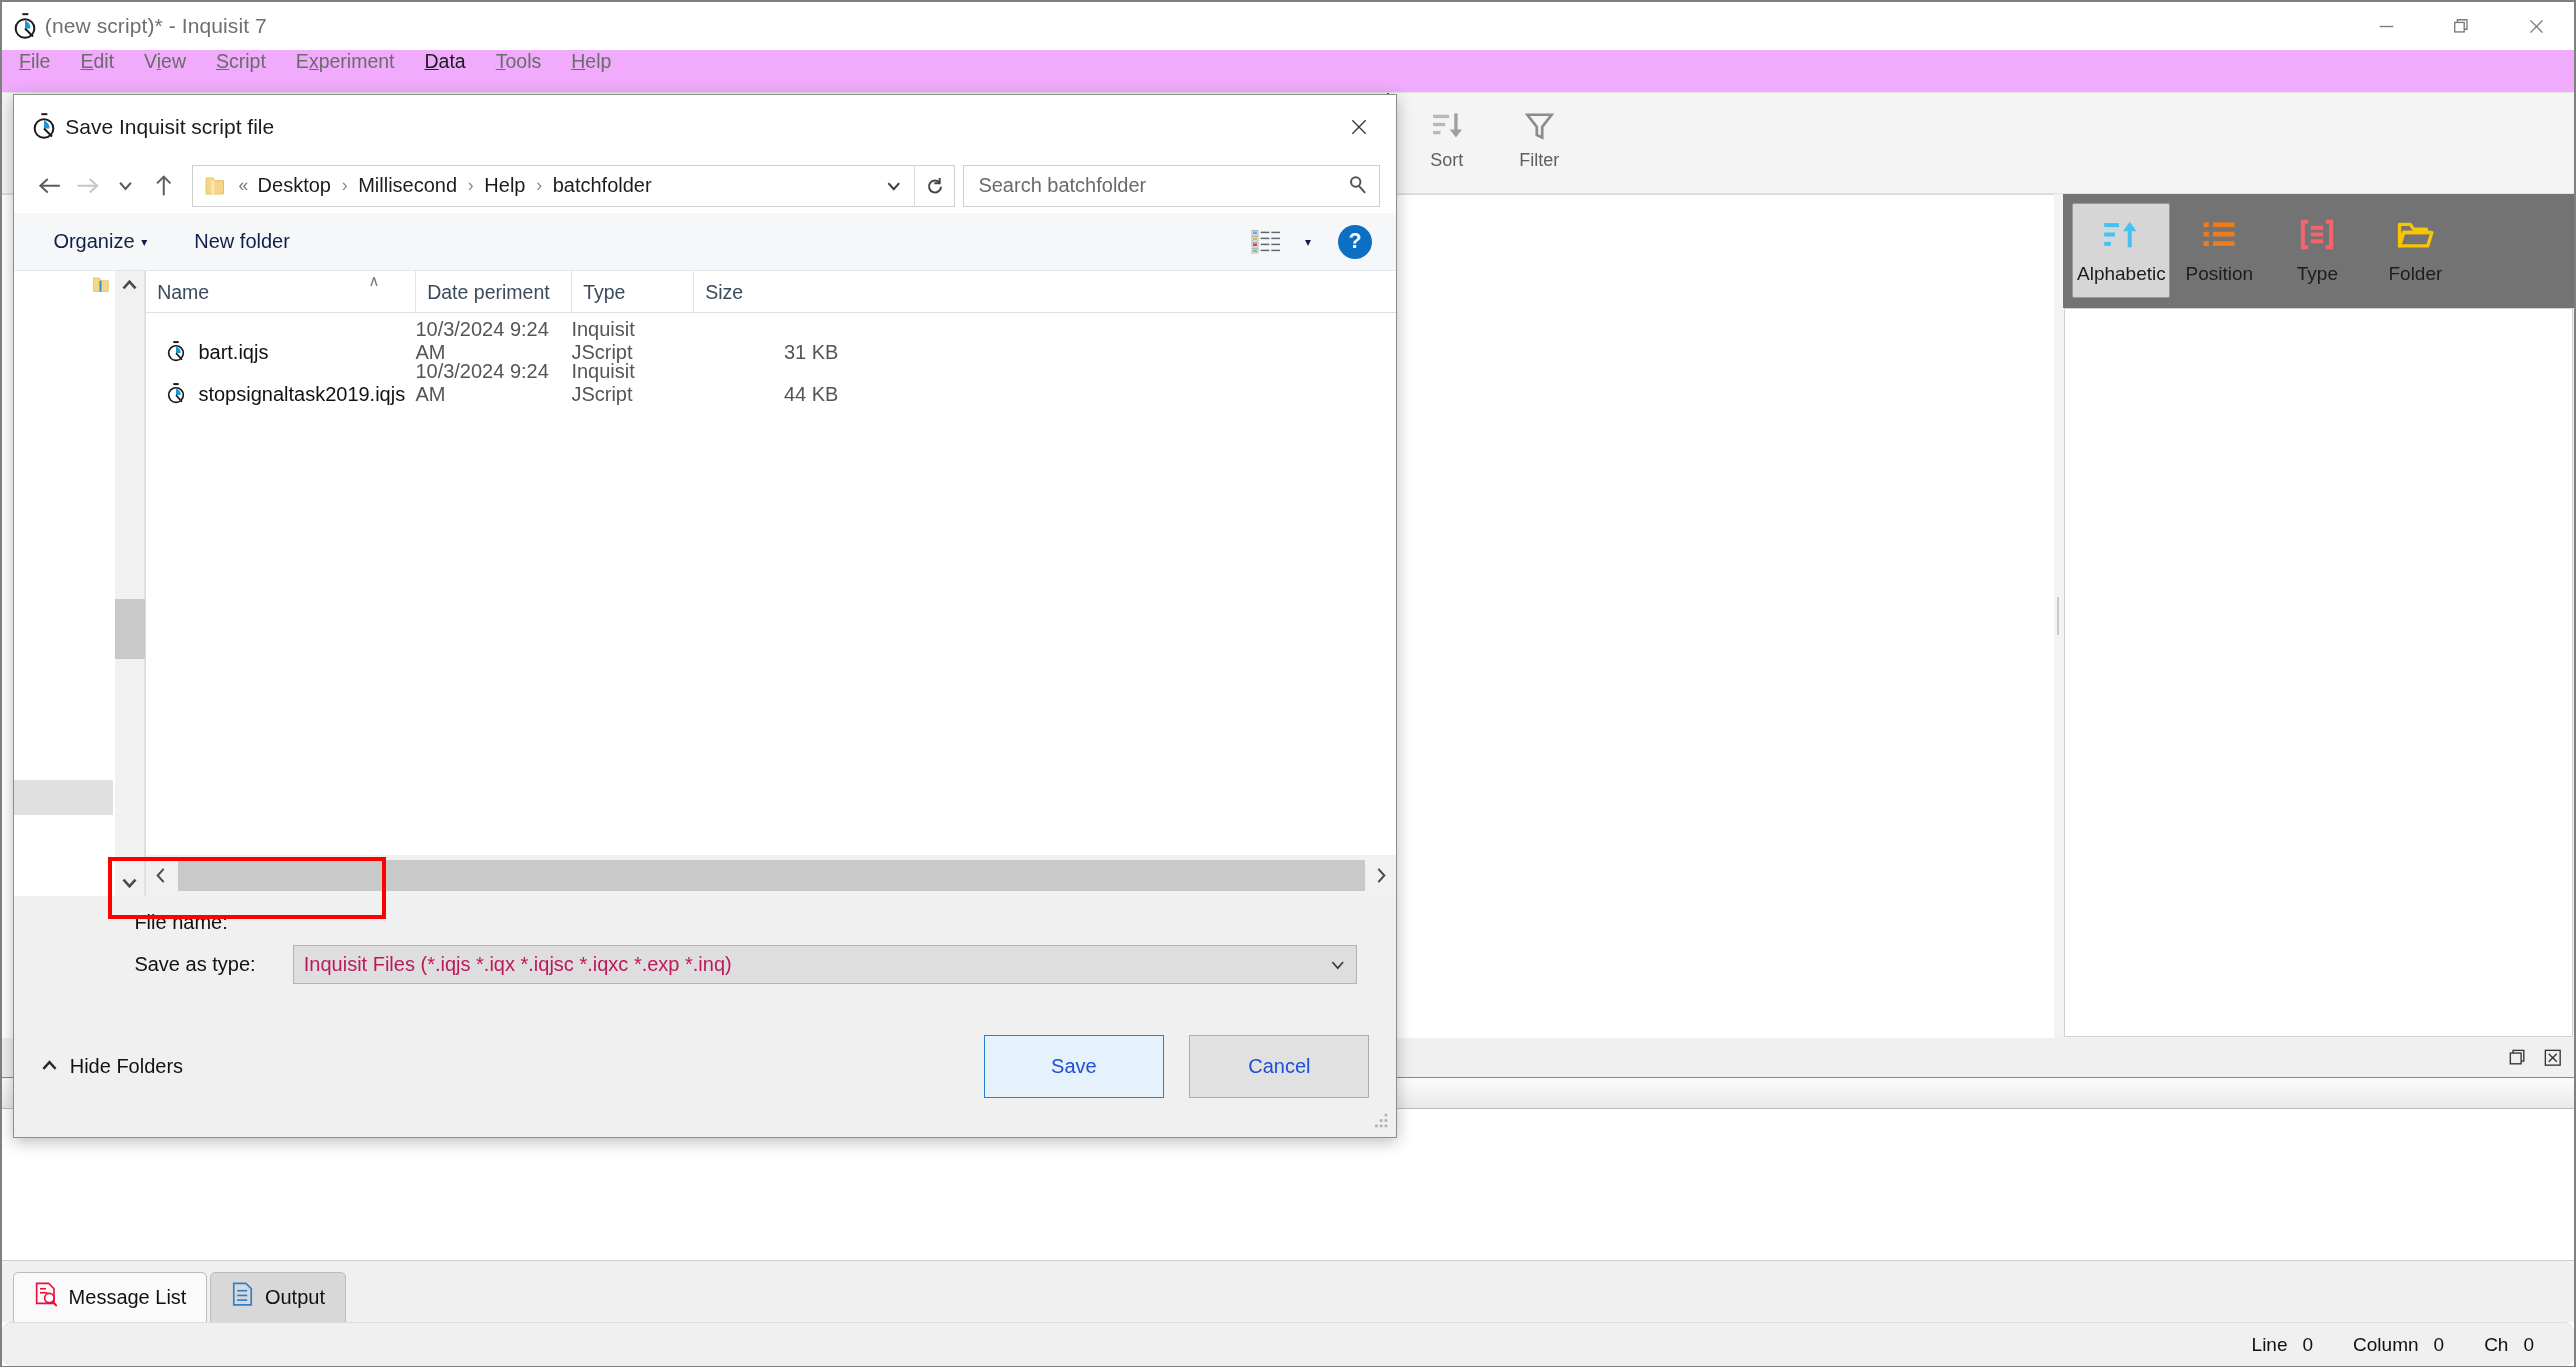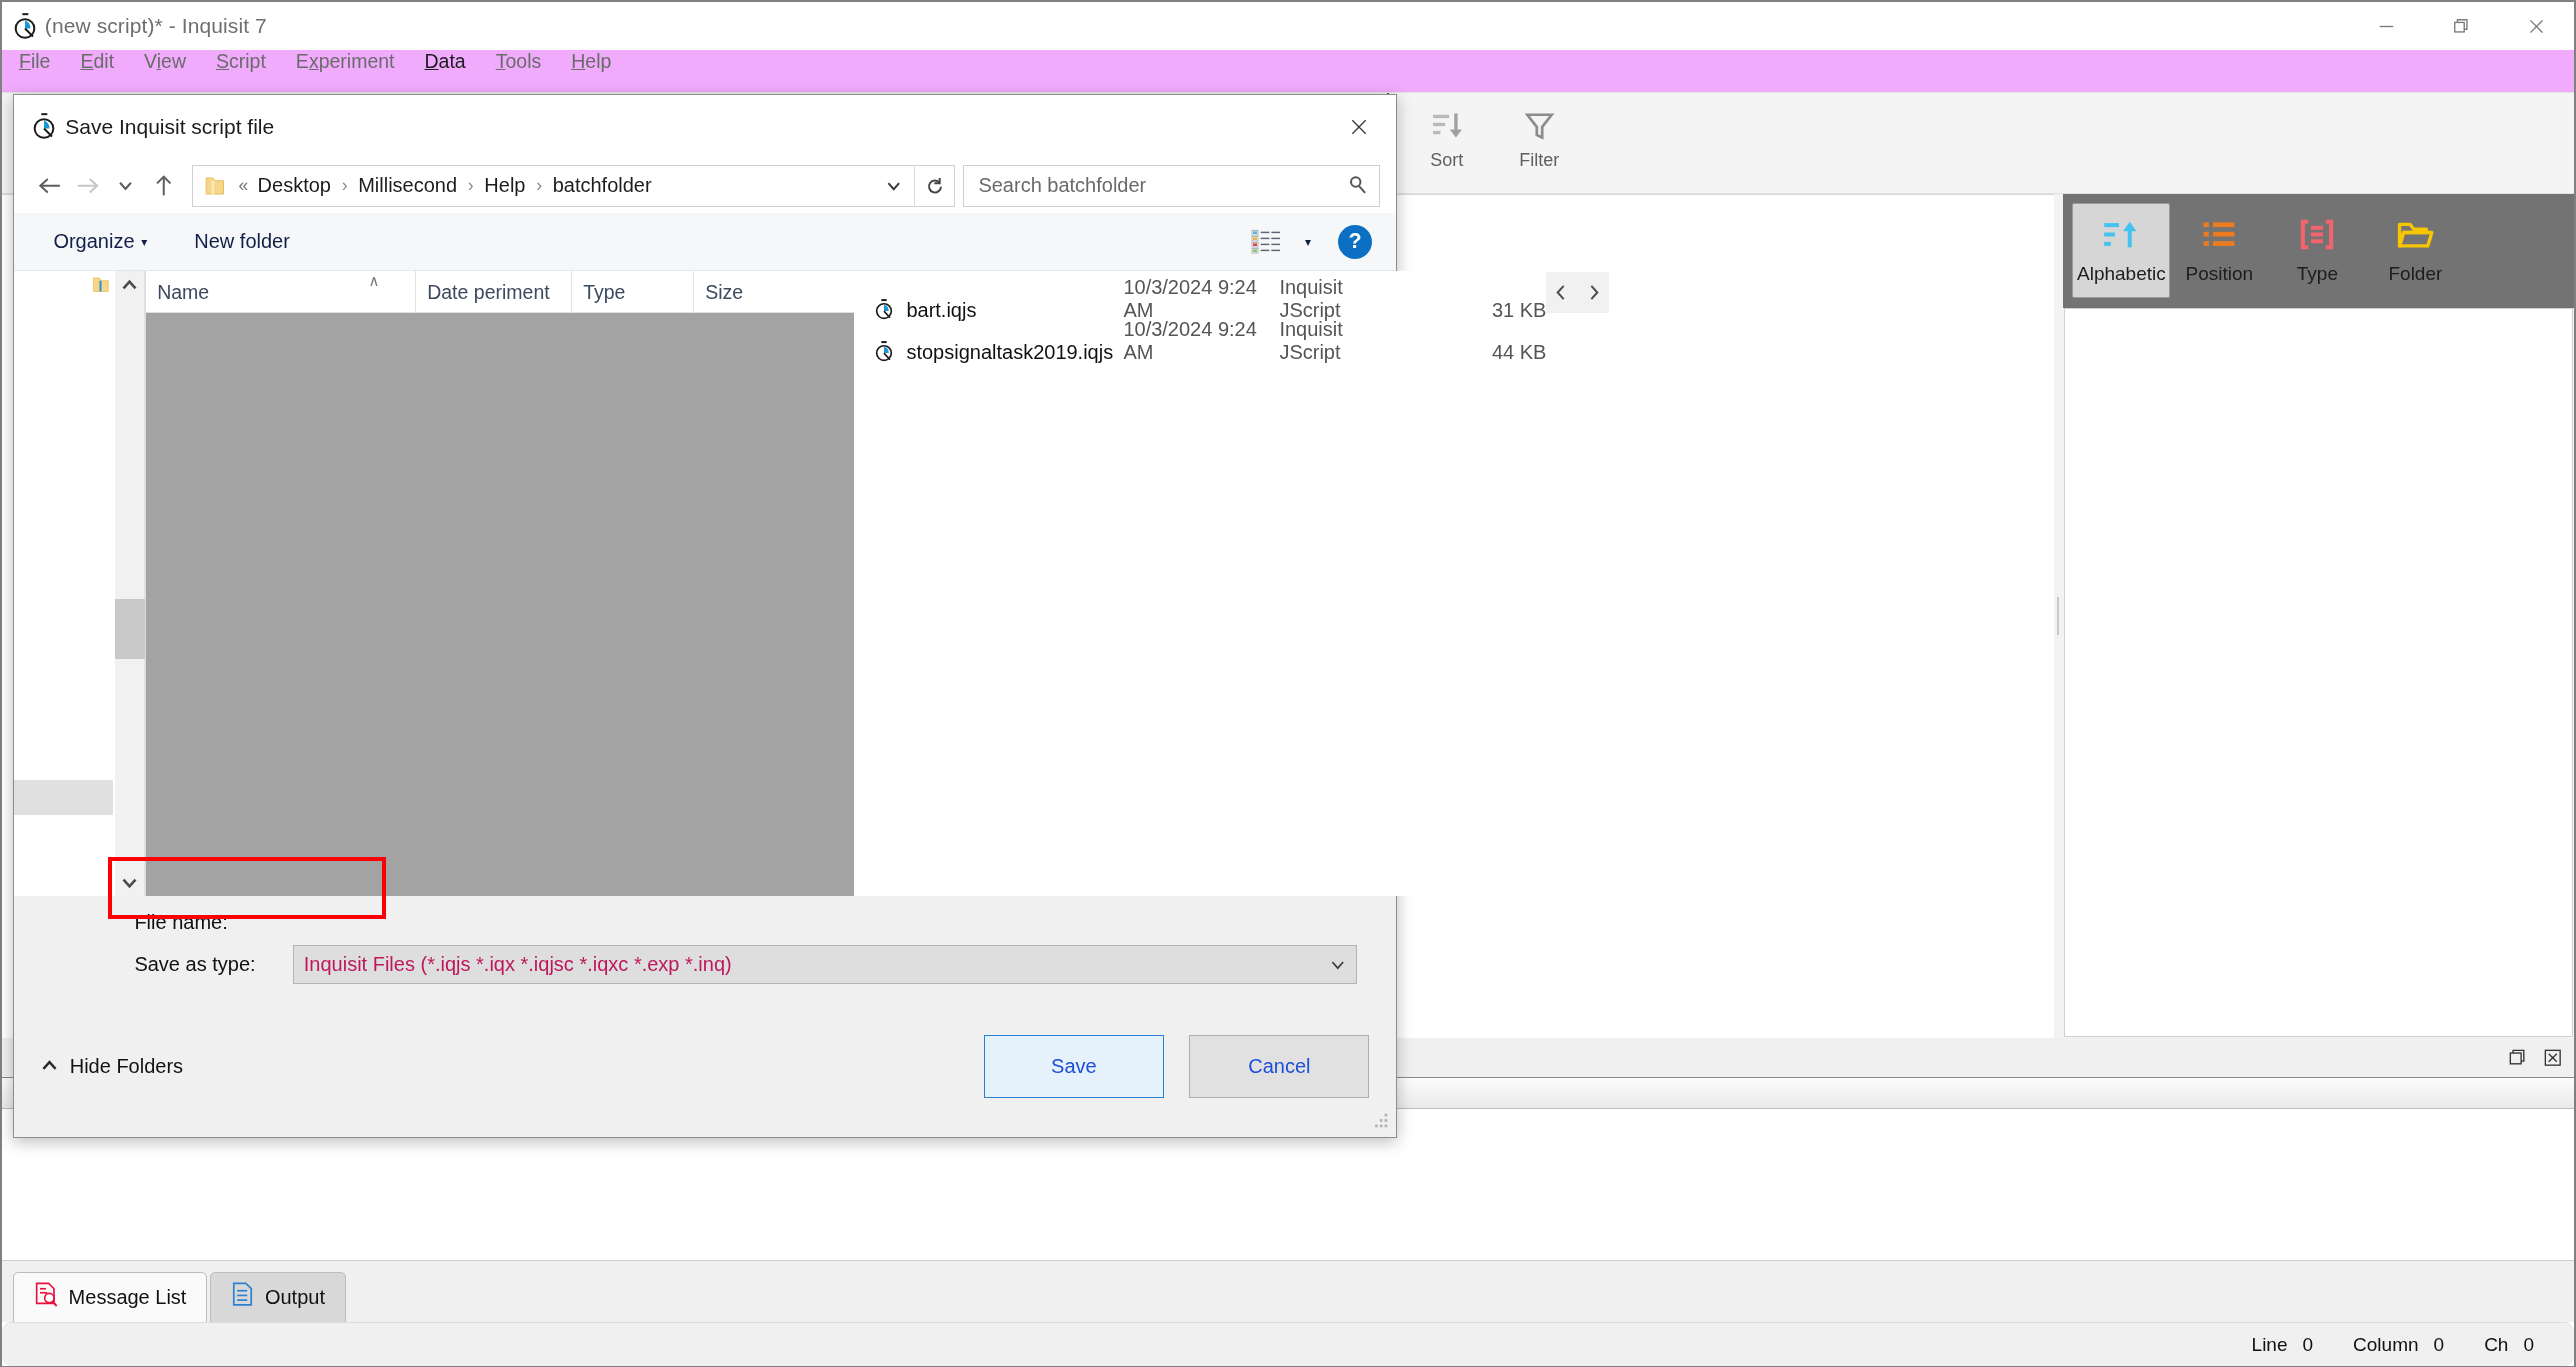--- a/index.html
+++ b/index.html
@@ -207,21 +207,21 @@
   #navpane-folder{ position:absolute; left:78px; top:5.4px; width:19px; height:17.5px; }
   #navpane-sel{ position:absolute; left:0; bottom:81px; width:99px; height:35px; background:#e0e0e0; }
   #nav-scroll{
     width:30px; flex:0 0 30px; background:#f1f1f1; position:relative;
     display:flex; flex-direction:column; align-items:center; justify-content:space-between;
     border-right:0.7px solid #e3e3e3;
   }
   .vs-arrow{ height:27px; display:flex; align-items:center; justify-content:center; color:#4b4b4b;}
   #nav-thumb{ position:absolute; left:0; top:328px; width:30px; height:60px; background:#c9c9c9; }
 
-  #file-area{ flex:1 1 auto; display:flex; flex-direction:row; min-width:0; background:#a3a3a3; border-left:0.7px solid #dcdcdc;}
+  #file-area{ flex:1 1 auto; display:flex; flex-direction:column; min-width:0; background:#a16207; border-left:0.7px solid #dcdcdc;}
   #col-header{
     height:42px; flex:0 0 42px; display:flex; align-items:center;
     border-bottom:0.7px solid #e0e0e0; position:relative; background:#ffffff;
   }
   .col-h{
     font-size:19.5px; color:#3b4a5f; height:42px; line-height:42px;
     border-left:0.7px solid #e3e3e3; padding-left:10.8px; position:relative;
     font-family:"Liberation Sans", sans-serif; white-space:nowrap;
   }
   .col-h:first-child{ border-left:none; }

